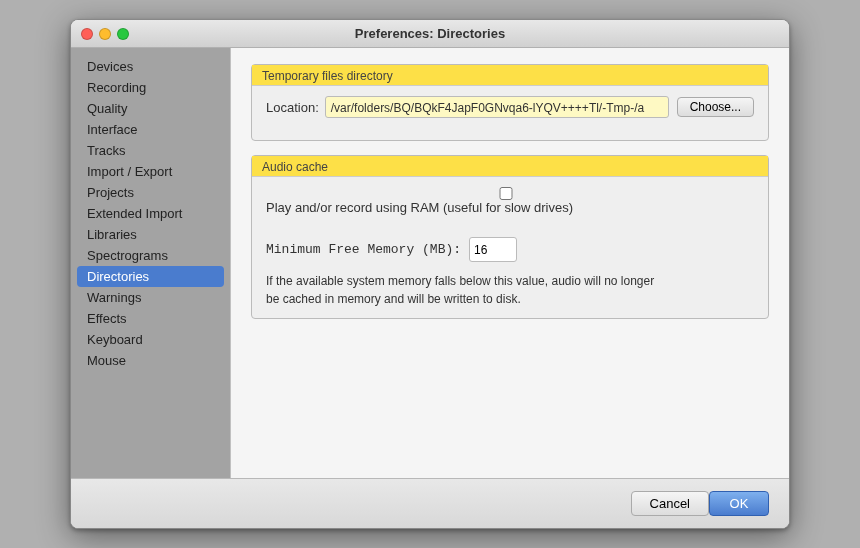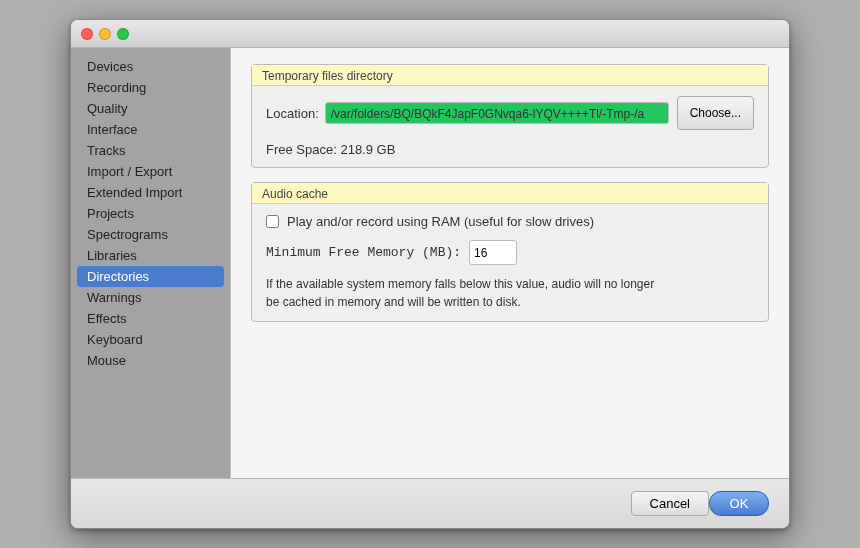--- a/index.html
+++ b/index.html
@@ -83,74 +83,74 @@
     }
     .section-box {
       border: 1px solid #bbb;
       border-radius: 4px;
       margin-bottom: 14px;
       background: #efefef;
     }
     .section-label {
       font-size: 12px;
       color: #444;
-      background: #fef9c3;
+      background: #fde047;
       padding: 4px 10px 2px 10px;
       border-bottom: 1px solid #ccc;
       font-weight: normal;
     }
     .section-content {
       padding: 10px 14px;
     }
     .location-row {
       display: flex;
       align-items: center;
       margin-bottom: 12px;
     }
     .location-label {
       color: #333;
       margin-right: 6px;
       font-size: 13px;
       white-space: nowrap;
     }
     .location-value {
       flex: 1;
-      background: #22c55e;
+      background: #fef9c3;
       border: 1px solid #bbb;
       border-radius: 3px;
       padding: 2px 5px;
       font-size: 12px;
       color: #333;
       overflow: hidden;
       text-overflow: ellipsis;
       white-space: nowrap;
       height: 22px;
       line-height: 18px;
     }
     .choose-btn {
       margin-left: 8px;
       padding: 2px 12px;
       background: linear-gradient(to bottom, #f5f5f5, #ddd);
       border: 1px solid #aaa;
       border-radius: 4px;
       font-size: 12px;
       cursor: pointer;
       white-space: nowrap;
-      height: 34px;
+      height: 20px;
     }
 
     .freespace-row {
       font-size: 13px;
       color: #333;
       margin-top: 2px;
     }
     .checkbox-row {
       display: flex;
-      align-items: center;
-      margin-bottom: 11px;
+      margin-bottom: 22px;
+      flex-direction: column;
     }
     .checkbox-row input[type="checkbox"] {
       margin-right: 8px;
     }
     .checkbox-label {
       font-size: 13px;
       color: #333;
     }
     .min-mem-row {
       display: flex;
@@ -192,71 +192,71 @@
       border: 1px solid #aaa;
       border-radius: 4px;
       font-size: 13px;
       cursor: pointer;
       min-width: 72px;
     }
     .btn-ok {
       padding: 4px 18px;
       background: linear-gradient(to bottom, #7eb0ee, #4a7cce);
       border: 1px solid #3060b0;
-      border-radius: 12px;
+      border-radius: 4px;
       font-size: 13px;
       color: white;
       cursor: pointer;
       min-width: 60px;
     }
   </style>
 </head>
 <body>
 
 <div class="window">
 
   <div class="titlebar">
     <div class="traffic-lights">
       <div class="traffic-light tl-close"></div>
       <div class="traffic-light tl-min"></div>
       <div class="traffic-light tl-max"></div>
     </div>
+    <span class="titlebar-title">Preferences: Directories</span>
   </div>
 
   <div class="content">
 
     <div class="sidebar">
       <div class="sidebar-item">Devices</div>
       <div class="sidebar-item">Recording</div>
       <div class="sidebar-item">Quality</div>
       <div class="sidebar-item">Interface</div>
       <div class="sidebar-item">Tracks</div>
       <div class="sidebar-item">Import / Export</div>
+      <div class="sidebar-item">Projects</div>
       <div class="sidebar-item">Extended Import</div>
-      <div class="sidebar-item">Projects</div>
+      <div class="sidebar-item">Libraries</div>
       <div class="sidebar-item">Spectrograms</div>
-      <div class="sidebar-item">Libraries</div>
       <div class="sidebar-item active">Directories</div>
       <div class="sidebar-item">Warnings</div>
       <div class="sidebar-item">Effects</div>
       <div class="sidebar-item">Keyboard</div>
       <div class="sidebar-item">Mouse</div>
     </div>
 
     <div class="main-panel">
 
       <div class="section-box">
         <div class="section-label">Temporary files directory</div>
         <div class="section-content">
           <div class="location-row">
             <span class="location-label">Location:</span>
             <div class="location-value">/var/folders/BQ/BQkF4JapF0GNvqa6-lYQV++++Tl/-Tmp-/a</div>
             <button class="choose-btn">Choose...</button>
           </div>
-          <div class="freespace-row">Free Space: 218.9 GB</div>
         </div>
       </div>
 
       <div class="section-box">
         <div class="section-label">Audio cache</div>
         <div class="section-content">
           <div class="checkbox-row">
             <input type="checkbox" style="">
             <span class="checkbox-label">Play and/or record using RAM (useful for slow drives)</span>
           </div>

